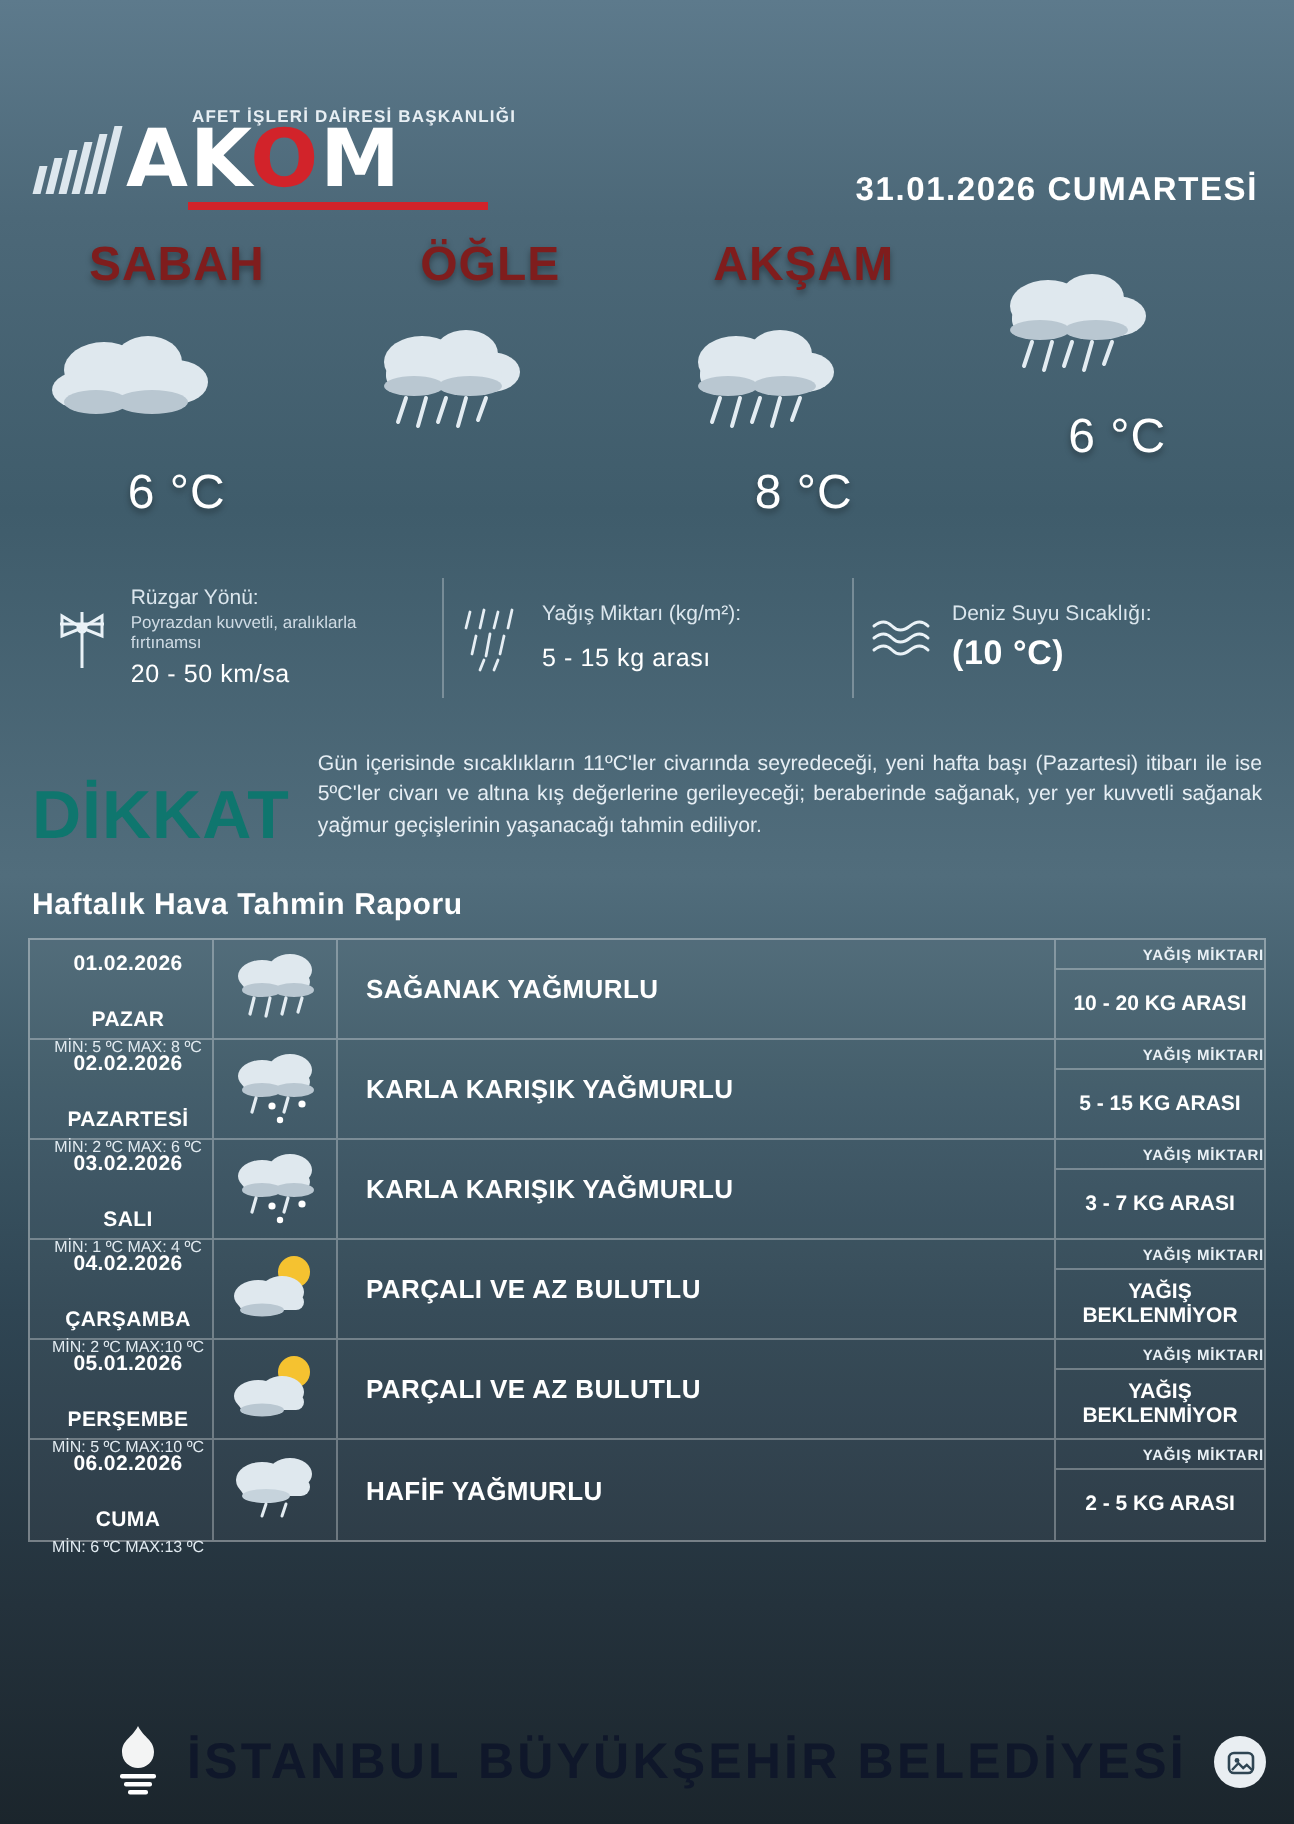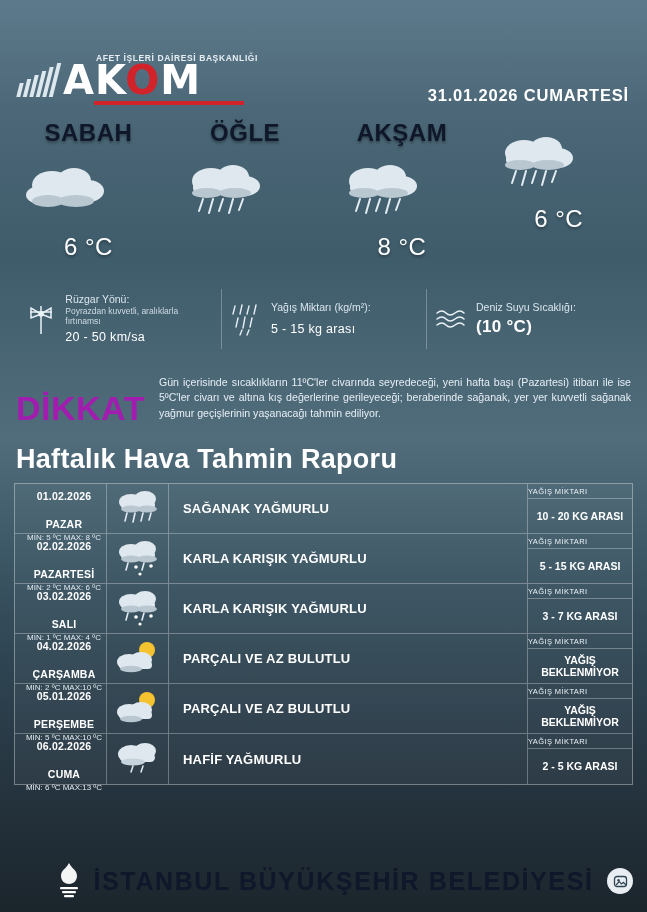--- a/index.html
+++ b/index.html
@@ -68,21 +68,21 @@
   
   .dayparts {
     display: flex;
     padding: 14px 10px 6px 10px;
   }
   .daypart { flex: 1; text-align: center; }
   .dp-title {
     font-size: 24px;
     font-weight: bold;
     letter-spacing: 0.5px;
-    color: #0f172a;
+    color: #7f1d1d;
     text-shadow: 0 2px 3px rgba(0,0,0,.35);
   }
   .dp-icon { height: 70px; margin-top: 8px; position: relative; }
   .dp-temp {
     font-size: 24px;
     font-weight: normal;
     margin-top: 8px;
     letter-spacing: 0.5px;
     text-shadow: 0 2px 3px rgba(0,0,0,.35);
   }
@@ -121,35 +121,35 @@
   .dikkat {
     margin: 14px 16px 0 16px;
     display: flex;
     align-items: flex-start;
     gap: 14px;
   }
   .dikkat-title {
     font-size: 34px;
     font-weight: bold;
     letter-spacing: 0.5px;
-    color: #a21caf;
+    color: #0f766e;
     width: 178px;
     padding-top: 20px;
   }
   .dikkat-body {
     font-size: 10.6px;
     line-height: 1.45;
     color: #e6eef4;
     text-align: justify;
     padding-top: 6px;
   }
 
   
   .weekly-title {
-    font-size: 27px;
+    font-size: 15px;
     font-weight: bold;
     margin: 16px 0 8px 16px;
     letter-spacing: .3px;
   }
   .table {
     margin: 0 14px;
     border: 1px solid rgba(255,255,255,.35);
     background: rgba(255,255,255,.04);
   }
   .row {
@@ -182,23 +182,23 @@
     letter-spacing: .2px;
     border-right: 1px solid rgba(255,255,255,.3);
   }
   .c-rain {
     width: 104px;
     display: flex;
     flex-direction: column;
   }
   .rain-head {
     font-size: 7.5px;
-    font-weight: normal;
+    font-weight: bold;
     letter-spacing: .4px;
-    text-align: left;
+    text-align: right;
     padding: 3px 0 2px;
     border-bottom: 1px solid rgba(255,255,255,.3);
     color: #eaf1f6;
   }
   .rain-val {
     flex: 1;
     display: flex;
     align-items: center;
     justify-content: center;
     text-align: center;

